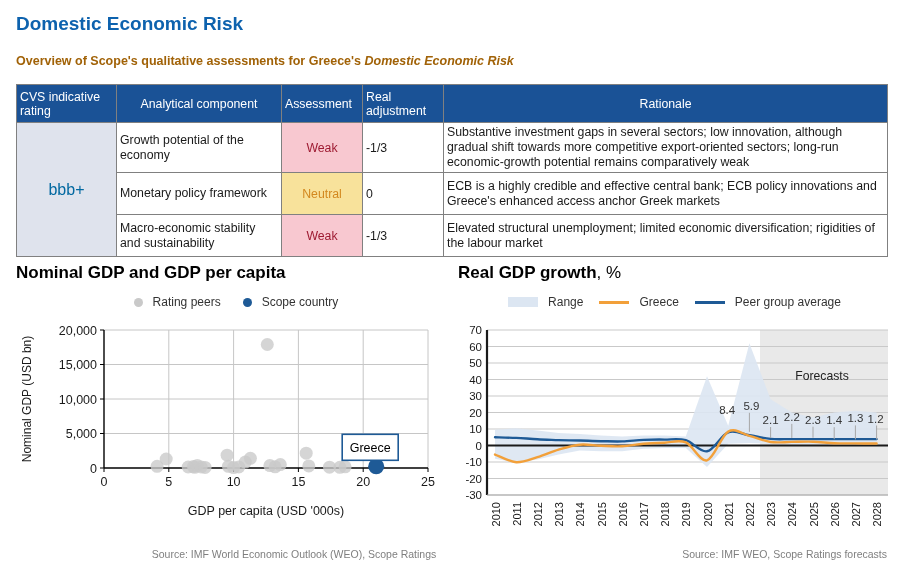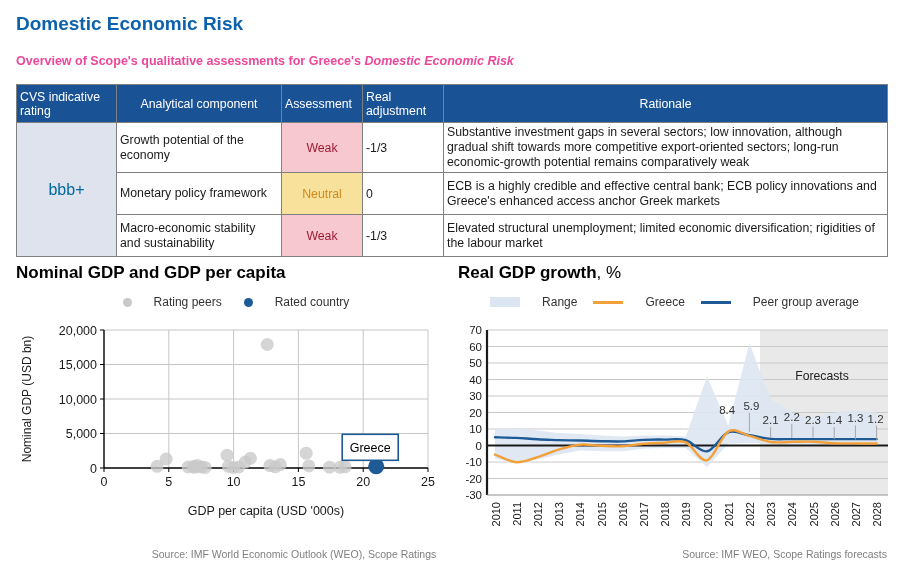--- a/index.html
+++ b/index.html
@@ -1,36 +1,36 @@
 <!DOCTYPE html>
 <html style="--title_blue: #0d62ae; --header_bg: #1a5296; --rating_cell_bg: #dfe3ed; --weak_bg: #f8c8d0; --weak_text: #9e1b32; --neutral_bg: #f8e29b; --neutral_text: #d3881f; --greece_line: #f2a03a; --peer_line: #1e5a96; --range_fill: #dce6f2; --forecast_fill: #e9e9e9; --peer_dot: #c9c9c9;"><head>
 <meta charset="utf-8">
 <style>
   html,body{margin:0;padding:0;background:#fff;}
   #page{position:relative;width:901px;height:565px;background:#fff;overflow:hidden;
         font-family:"Liberation Sans",sans-serif;color:#1a1a1a;}
   .abs{position:absolute;}
   #page-title{left:16px;top:13px;font-size:19px;font-weight:bold;color:var(--title_blue);}
-  #subtitle{left:16px;top:54px;font-size:12.5px;font-weight:bold;color:#ec4899;}
+  #subtitle{left:16px;top:54px;font-size:12.5px;font-weight:bold;color:#a16207;}
   #subtitle .it{font-style:italic;}
   
   #risk-table{left:16px;top:84px;border-collapse:collapse;table-layout:fixed;width:871px;}
   #risk-table td,#risk-table th{border:1px solid #808080;font-size:12.3px;padding:2px 3px;
         vertical-align:middle;overflow:hidden;}
   #risk-table th{background:var(--header_bg);color:#fff;font-weight:normal;}
   #risk-table .c{text-align:left;}
   #risk-table .rating-cell{background:var(--rating_cell_bg);text-align:center;font-size:16px;color:#0369a1;}
   .weak{background:var(--weak_bg);color:var(--weak_text);text-align:center;}
   .neutral{background:var(--neutral_bg);color:var(--neutral_text);text-align:center;}
   .rationale{line-height:1.22;}
   .component{line-height:1.22;}
   
   .chart-title{font-size:17px;font-weight:bold;color:#000;}
   .legend{display:flex;justify-content:center;align-items:center;gap:22px;font-size:12px;color:#333;}
-  .legend .li{display:flex;align-items:center;gap:22px;}
+  .legend .li{display:flex;align-items:center;gap:10px;}
   .dot{width:9px;height:9px;border-radius:50%;display:inline-block;}
   .dot.gray{background:var(--peer_dot);}
   .dot.blue{background:var(--peer_line);}
   .sw-range{width:30px;height:10px;background:var(--range_fill);display:inline-block;}
   .sw-line{width:30px;height:3px;display:inline-block;}
   .sw-line.orange{background:var(--greece_line);}
   .sw-line.blue{background:var(--peer_line);}
   svg text{font-family:"Liberation Sans",sans-serif;}
   .source{font-size:10.5px;color:#7f7f7f;}
 </style>
@@ -84,21 +84,21 @@
   <div class="abs chart-title" style="left:16px;top:263px;">Nominal GDP and GDP per capita</div>
   <div class="abs chart-title" style="left:458px;top:263px;"><span>Real GDP growth</span><span style="font-weight:normal">, %</span></div>
 
   <div class="abs legend" style="left:16px;top:295px;width:440px;">
     <span class="li">
         <span class="dot gray"></span>
         <span>Rating peers</span>
       </span>
     <span class="li">
         <span class="dot blue"></span>
-        <span>Rated country</span>
+        <span>Scope country</span>
       </span>
   </div>
 
   <div class="abs legend" style="left:456px;top:295px;width:437px;gap:16px;">
     <span class="li">
         <span class="sw-range"></span>
         <span>Range</span>
       </span>
     <span class="li">
         <span class="sw-line orange"></span>

